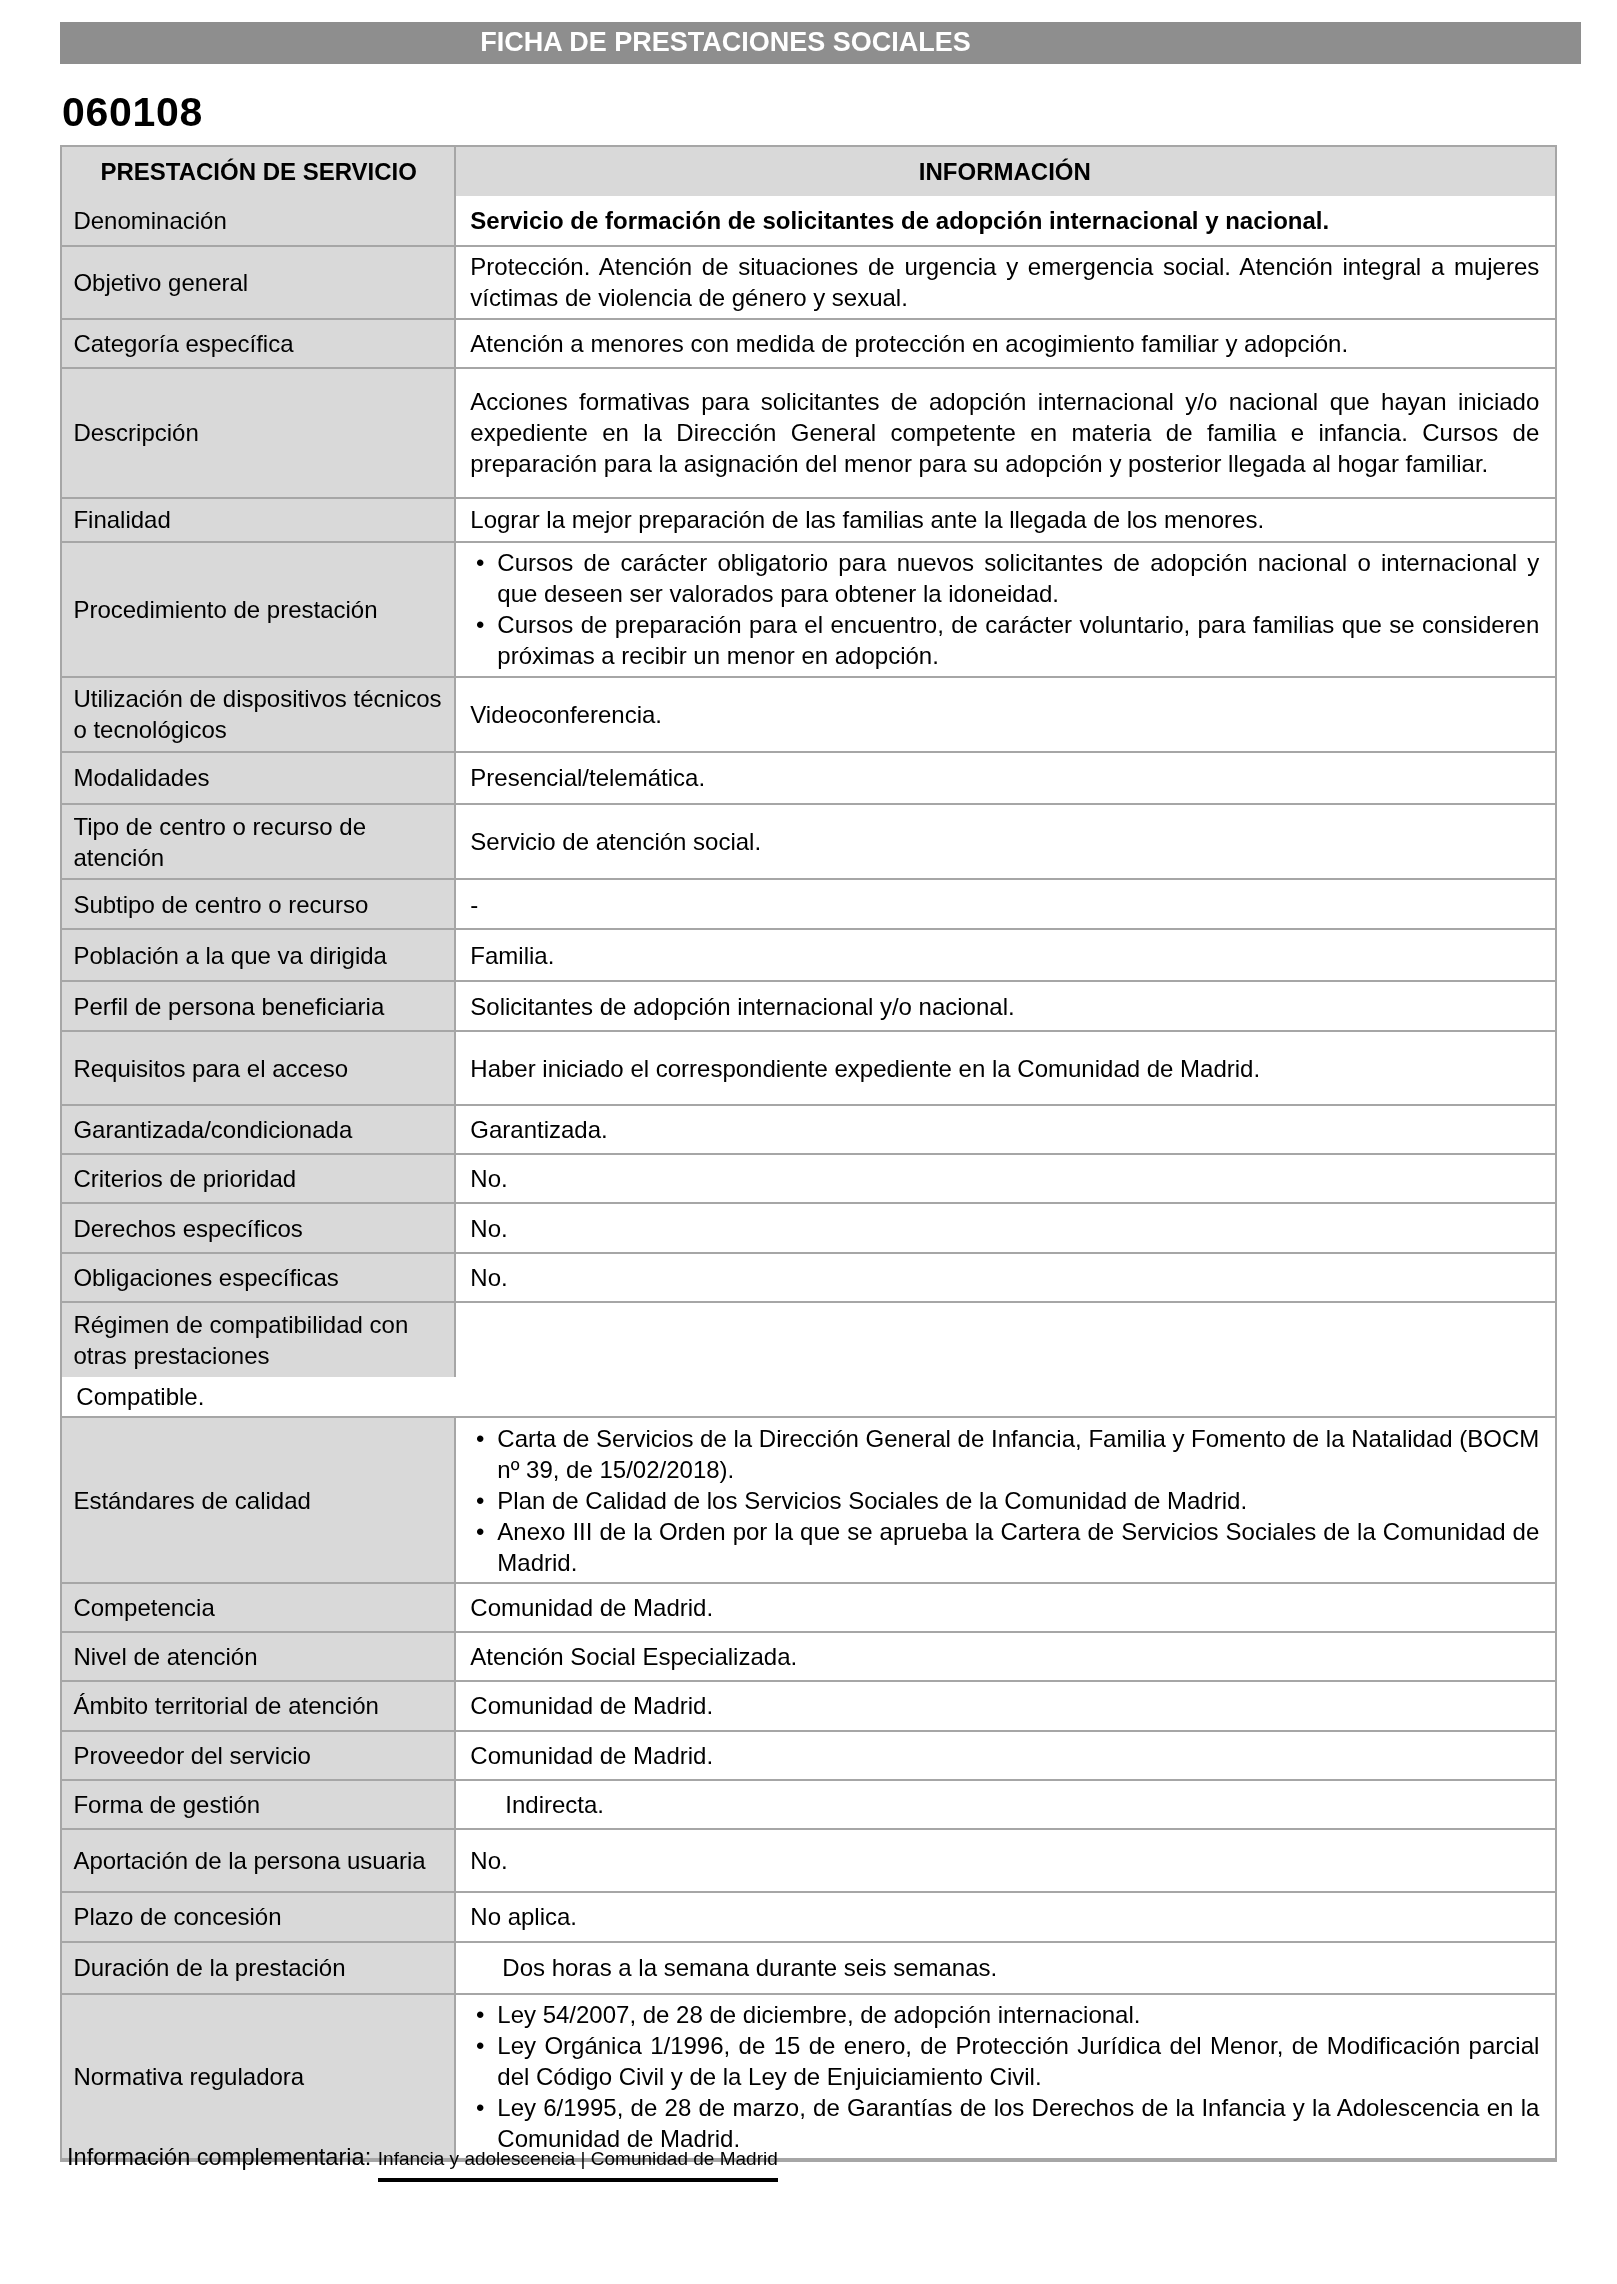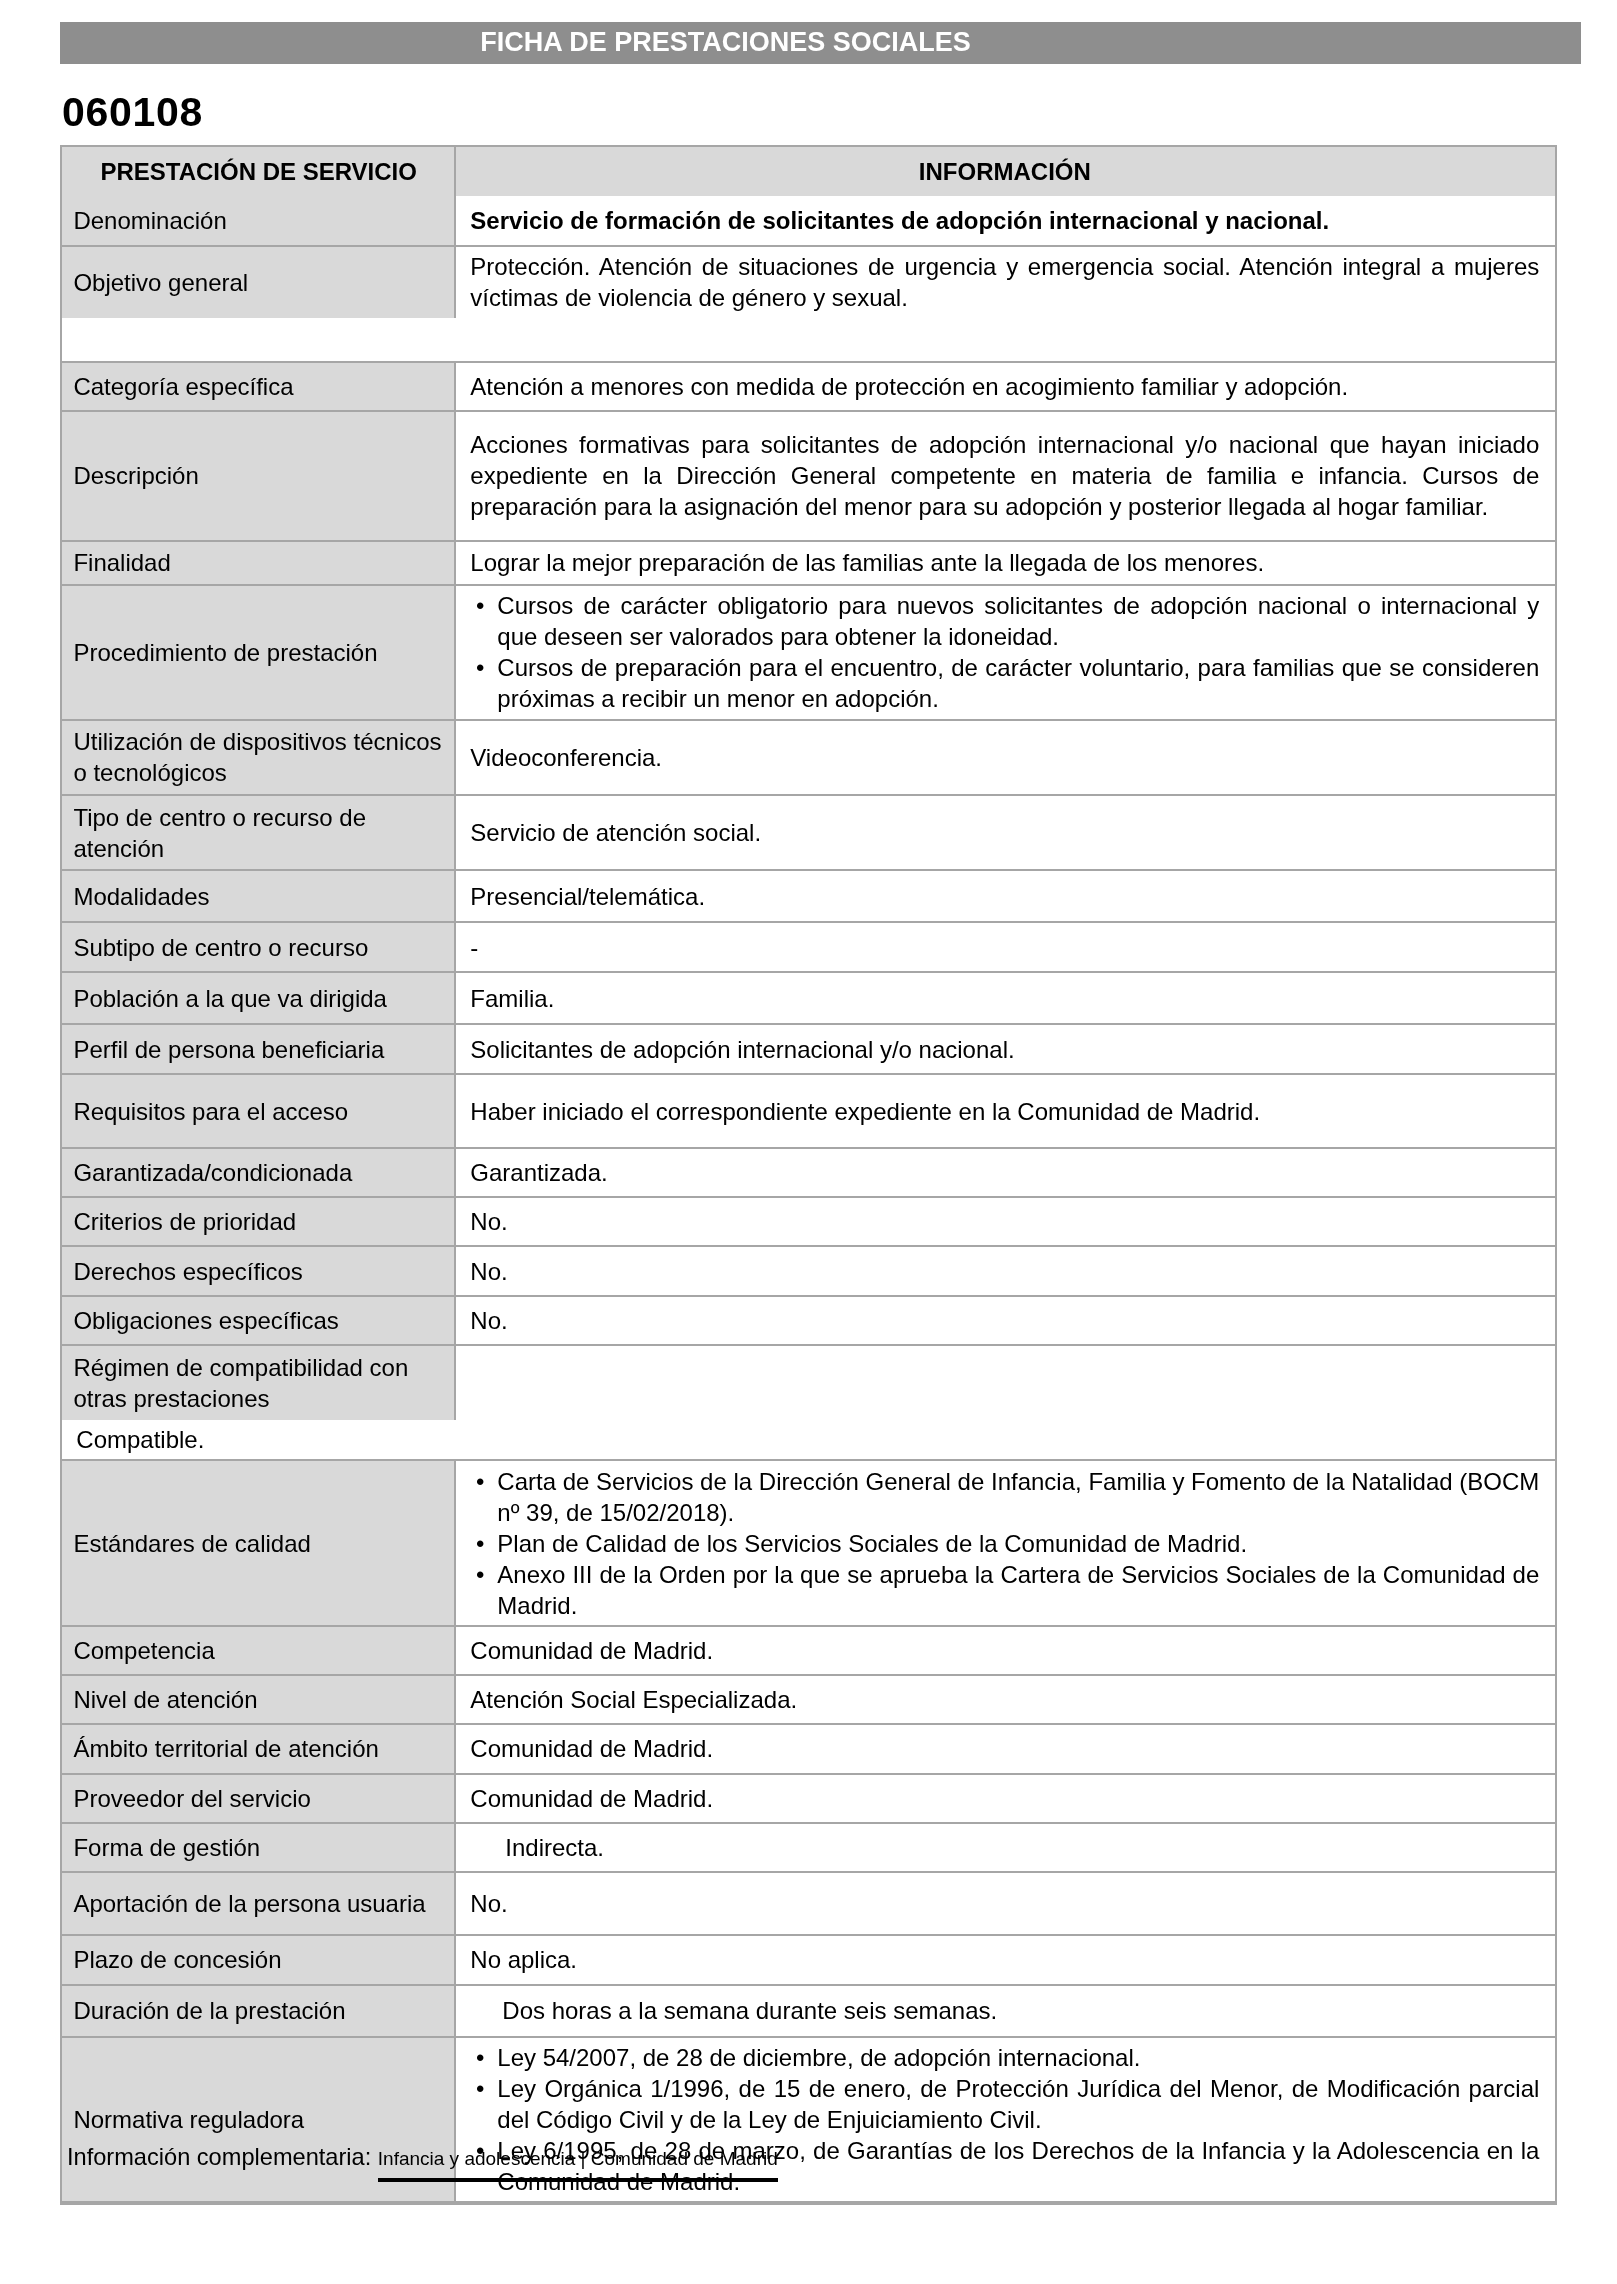--- a/index.html
+++ b/index.html
@@ -128,21 +128,21 @@
         <div class="cell-value">
           <div class="value-text bold">Servicio de formación de solicitantes de adopción internacional y nacional.</div>
         </div>
       </div>
       <div class="t-row" style="min-height: 67px;">
         <div class="cell-label">Objetivo general</div>
         <div class="cell-value">
           <div class="value-text">Protección. Atención de situaciones de urgencia y emergencia social. Atención integral a mujeres víctimas de violencia de género y sexual.</div>
         </div>
       </div>
-      <div class="t-row" style="min-height: 49px; margin-top: 43px;">
+      <div class="t-row" style="min-height: 49px;">
         <div class="cell-label">Categoría específica</div>
         <div class="cell-value">
           <div class="value-text">Atención a menores con medida de protección en acogimiento familiar y adopción.</div>
         </div>
       </div>
       <div class="t-row" style="min-height: 130px;">
         <div class="cell-label">Descripción</div>
         <div class="cell-value">
           <div class="value-text">Acciones formativas para solicitantes de adopción internacional y/o nacional que hayan iniciado expediente en la Dirección General competente en materia de familia e infancia. Cursos de preparación para la asignación del menor para su adopción y posterior llegada al hogar familiar.</div>
         </div>
@@ -159,30 +159,30 @@
           <div class="bullet-item">Cursos de carácter obligatorio para nuevos solicitantes de adopción nacional o internacional y que deseen ser valorados para obtener la idoneidad.</div>
           <div class="bullet-item">Cursos de preparación para el encuentro, de carácter voluntario, para familias que se consideren próximas a recibir un menor en adopción.</div>
         </div>
       </div>
       <div class="t-row" style="min-height: 60px;">
         <div class="cell-label">Utilización de dispositivos técnicos o tecnológicos</div>
         <div class="cell-value">
           <div class="value-text">Videoconferencia.</div>
         </div>
       </div>
+      <div class="t-row" style="min-height: 52px;">
+        <div class="cell-label">Modalidades</div>
+        <div class="cell-value">
+          <div class="value-text">Presencial/telemática.</div>
+        </div>
+      </div>
       <div class="t-row" style="min-height: 57px;">
         <div class="cell-label">Tipo de centro o recurso de atención</div>
         <div class="cell-value">
           <div class="value-text">Servicio de atención social.</div>
-        </div>
-      </div>
-      <div class="t-row" style="min-height: 52px;">
-        <div class="cell-label">Modalidades</div>
-        <div class="cell-value">
-          <div class="value-text">Presencial/telemática.</div>
         </div>
       </div>
       <div class="t-row" style="min-height: 50px;">
         <div class="cell-label">Subtipo de centro o recurso</div>
         <div class="cell-value">
           <div class="value-text">-</div>
         </div>
       </div>
       <div class="t-row" style="min-height: 52px;">
         <div class="cell-label">Población a la que va dirigida</div>

